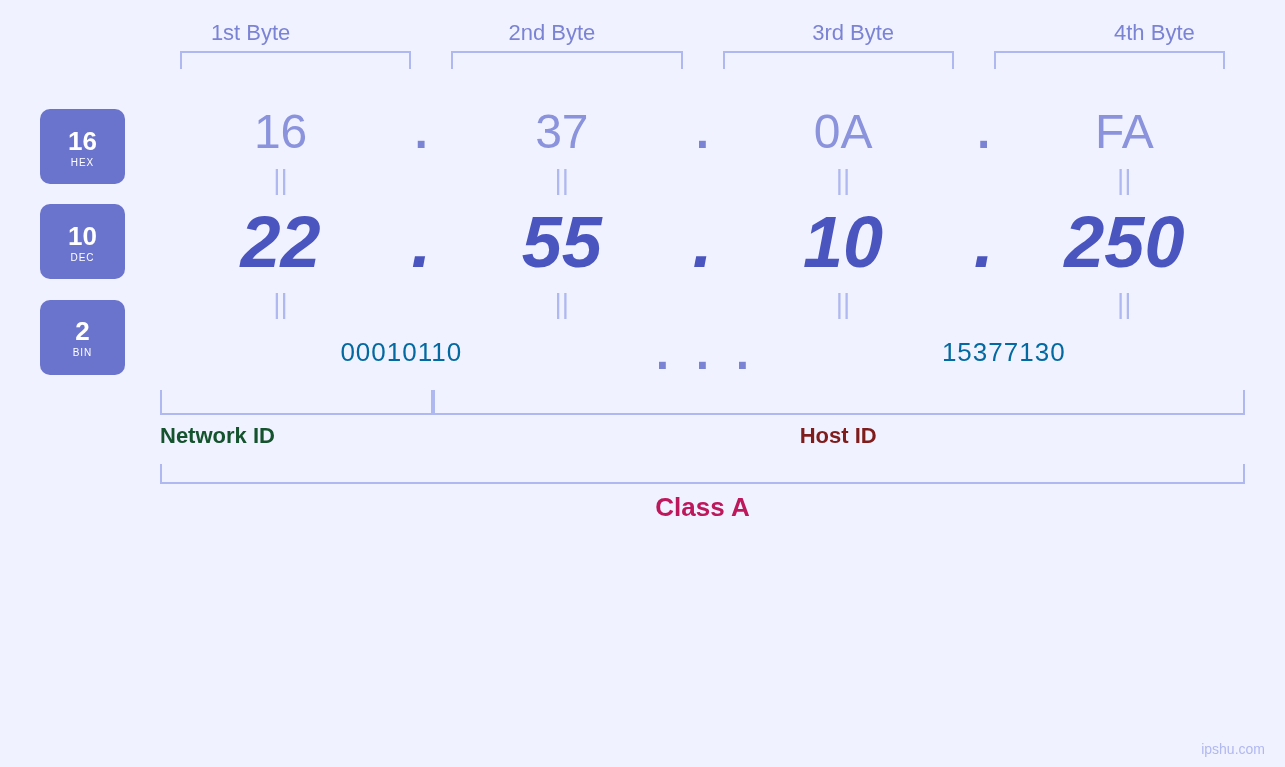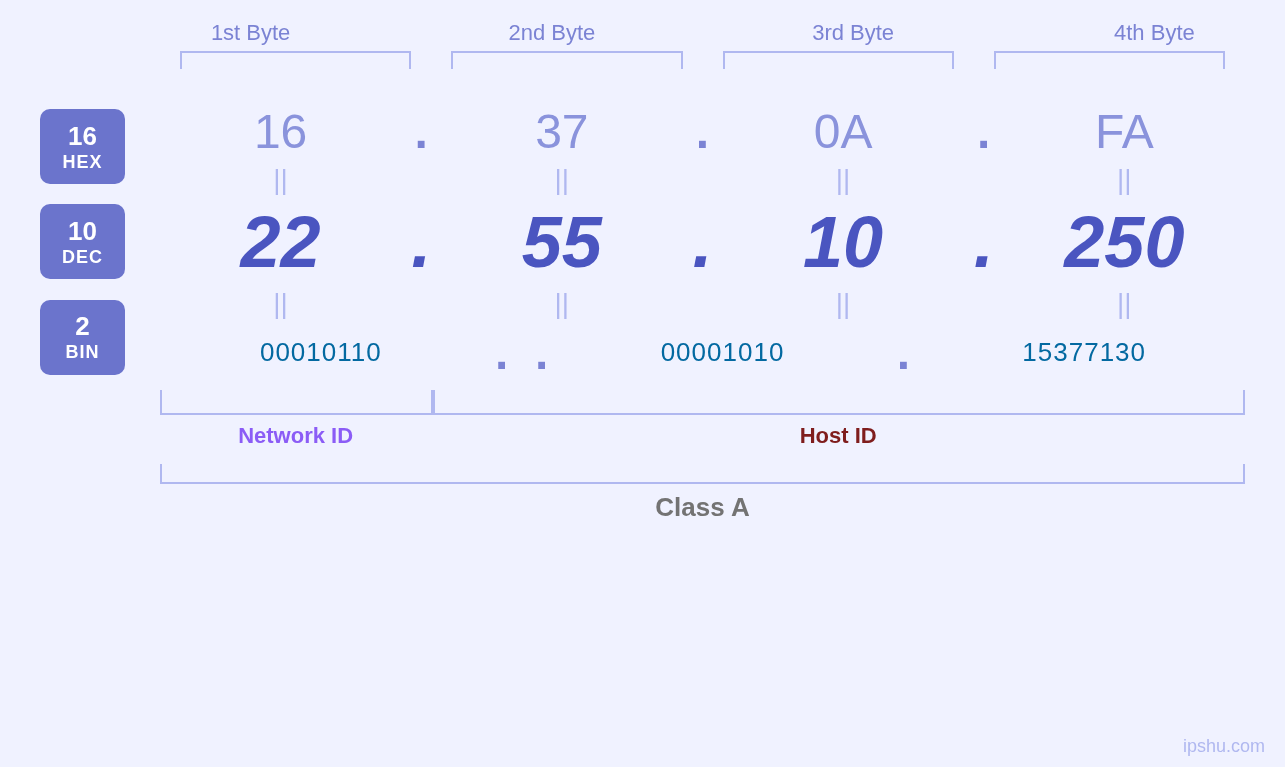--- a/index.html
+++ b/index.html
@@ -92,22 +92,22 @@
       justify-content: center;
     }
 
     .badge-num {
       font-size: 26px;
       font-weight: 600;
       line-height: 1.2;
     }
 
     .badge-label {
-      font-size: 18px;
-      font-weight: 700;
+      font-size: 10px;
+      font-weight: 400;
       letter-spacing: 1px;
     }
 
     
     .values-grid {
       flex: 1;
       display: flex;
       flex-direction: column;
     }
 
@@ -206,22 +206,22 @@
     
     .id-labels-row {
       display: flex;
       width: calc(100% - 120px);
       margin-left: 120px;
       margin-top: 8px;
     }
 
     .network-id-label {
       flex: 1;
-      text-align: center;
-      color: #8b5cf6;
+      text-align: left;
+      color: #14532d;
       font-size: 22px;
       font-weight: 600;
     }
 
     .host-id-label {
       flex: 3;
       text-align: center;
       color: #7f1d1d;
       font-size: 22px;
       font-weight: 600;
@@ -247,32 +247,32 @@
     .class-label-row {
       display: flex;
       width: calc(100% - 120px);
       margin-left: 120px;
       margin-top: 8px;
     }
 
     .class-label {
       flex: 1;
       text-align: center;
-      color: #737373;
+      color: #be185d;
       font-size: 26px;
       font-weight: 600;
     }
 
     
     .watermark {
       position: absolute;
       bottom: 10px;
       right: 20px;
       color: #b0b8f0;
-      font-size: 18px;
+      font-size: 14px;
     }
 
     
     .large-dot {
       color: #7b83d4;
       font-size: 48px;
       font-weight: bold;
     }
 
     .xlarge-dot {
@@ -383,23 +383,20 @@
         <div class="equals-dot-spacer"></div>
         <div class="equals-cell">||</div>
       </div>
 
       <div class="value-row">
         <div class="value-cell">
           <span class="bin-value">00010110</span>
         </div>
         <div class="dot-cell large-dot">.</div>
         <div class="dot-cell large-dot">.</div>
-        <div class="value-cell">
-          <span class="bin-value">00001010</span>
-        </div>
         <div class="dot-cell large-dot">.</div>
         <div class="value-cell">
           <span class="bin-value">15377130</span>
         </div>
       </div>
 
     </div>
   </div>
 
   <div class="bottom-bracket-area">

